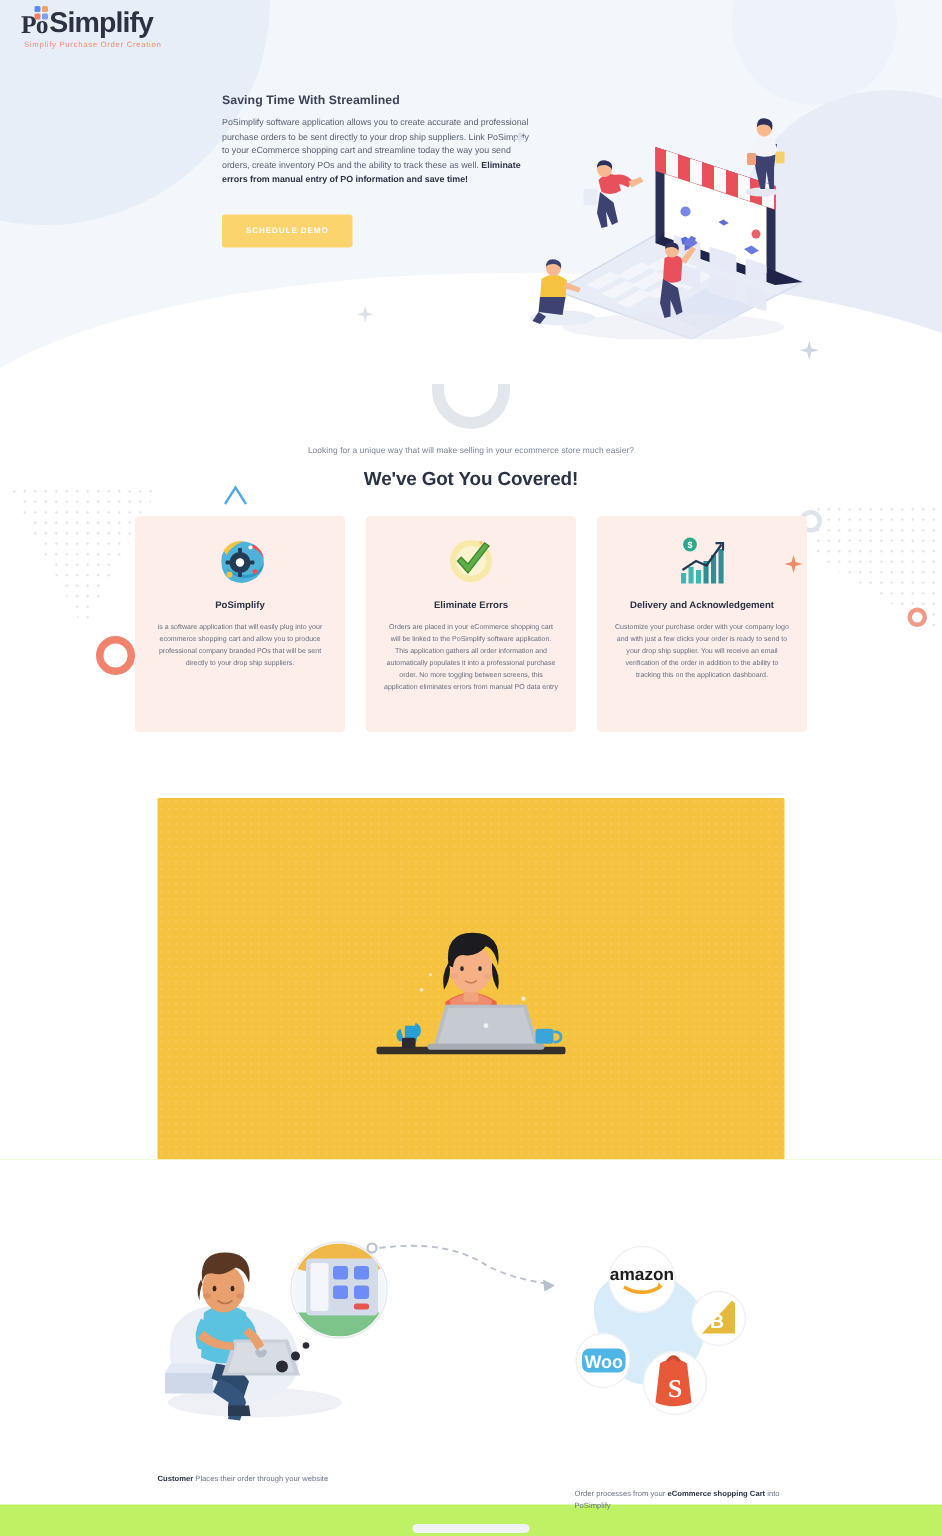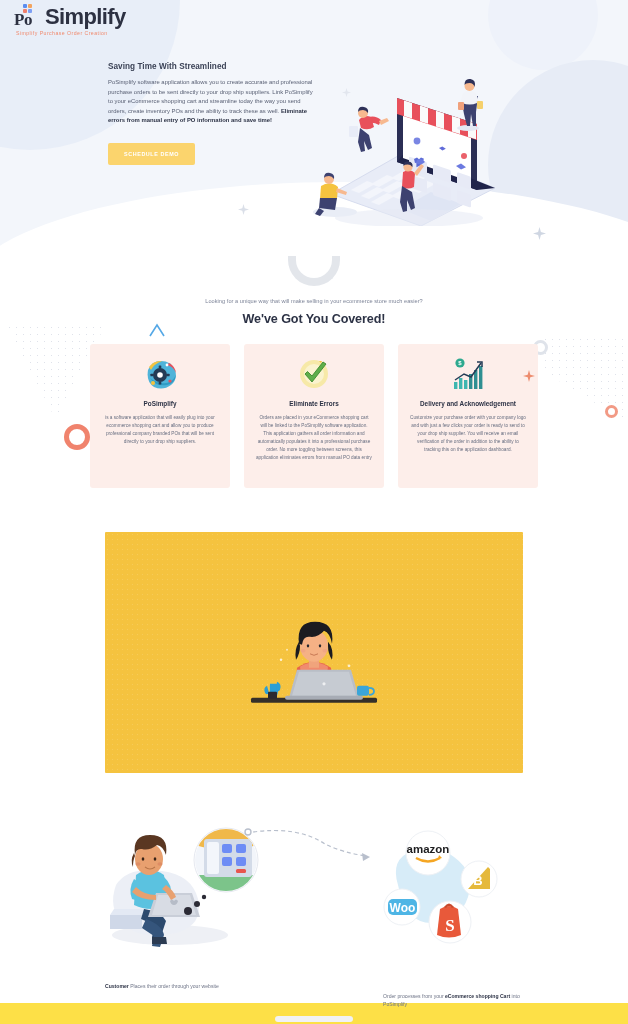--- a/index.html
+++ b/index.html
@@ -3,21 +3,21 @@
 <meta charset="utf-8">
 <style>
   * { margin:0; padding:0; box-sizing:border-box; }
   html,body { width:628px; height:1024px; overflow:hidden; }
   body {
     font-family:"Liberation Sans", sans-serif;
     background:#ffffff;
     color:#3b4256;
     -webkit-font-smoothing:antialiased;
   }
-  .page { position:relative; width:628px; height:1024px; overflow:hidden; background:#fde047; }
+  .page { position:relative; width:628px; height:1024px; overflow:hidden; background:#bef264; }
 
   
   .hero-wrap {
     position:relative;
     width:628px; height:262px;
     background:#f3f6fb;
     overflow:hidden;
   }
   .hero-wrap .blob-left {
     position:absolute; left:-120px; top:-150px;
@@ -47,22 +47,22 @@
     padding:6px 12px 0 14px;
   }
   .logo { position:relative; width:130px; }
   .logo-row { display:flex; align-items:flex-end; }
   .logo-po {
     font-size:17px; font-weight:700; letter-spacing:-0.5px;
     color:#2d3142; font-family:"Liberation Serif", serif;
     line-height:1;
   }
   .logo-simplify {
-    font-size:22px; font-weight:700; color:#2d3142;
-    line-height:1; letter-spacing:-0.6px; margin-left:13px;text-align:center;
+    font-size:19px; font-weight:700; color:#2d3142;
+    line-height:1; letter-spacing:-0.6px; margin-left:1px;text-align:center;
   }
   .logo-dots {
     position:absolute; left:9px; top:-2px;
     width:13px; height:9px;
   }
   .logo-dots i {
     position:absolute; width:3.5px; height:3.5px; border-radius:1px; display:block;
   }
   .logo-dots i:nth-child(1){ left:0; top:0; background:#5b8def; }
   .logo-dots i:nth-child(2){ left:5px; top:0; background:#f2a35e; }
@@ -90,21 +90,21 @@
   .phone {
     font-size:7.2px; font-weight:700; color:#f08055;
     letter-spacing:0.2px; margin-left:6px; white-space:nowrap;
   }
 
   
   .hero-inner {
     position:relative; z-index:20;
     display:flex; padding:16px 26px 0 108px;
   }
-  .hero-text { width:205px; }
+  .hero-text { width:205px;margin-left:40px; }
   .hero-kicker {
     font-size:8.2px; font-weight:700; color:#3b4256;
     letter-spacing:0.05px; margin-bottom:7px;
   }
   .hero-title {
     font-size:14.4px; font-weight:800; color:#222839;
     letter-spacing:-0.2px; line-height:1.1; margin-bottom:10px;
     font-stretch:condensed;
   }
   .hero-body {

